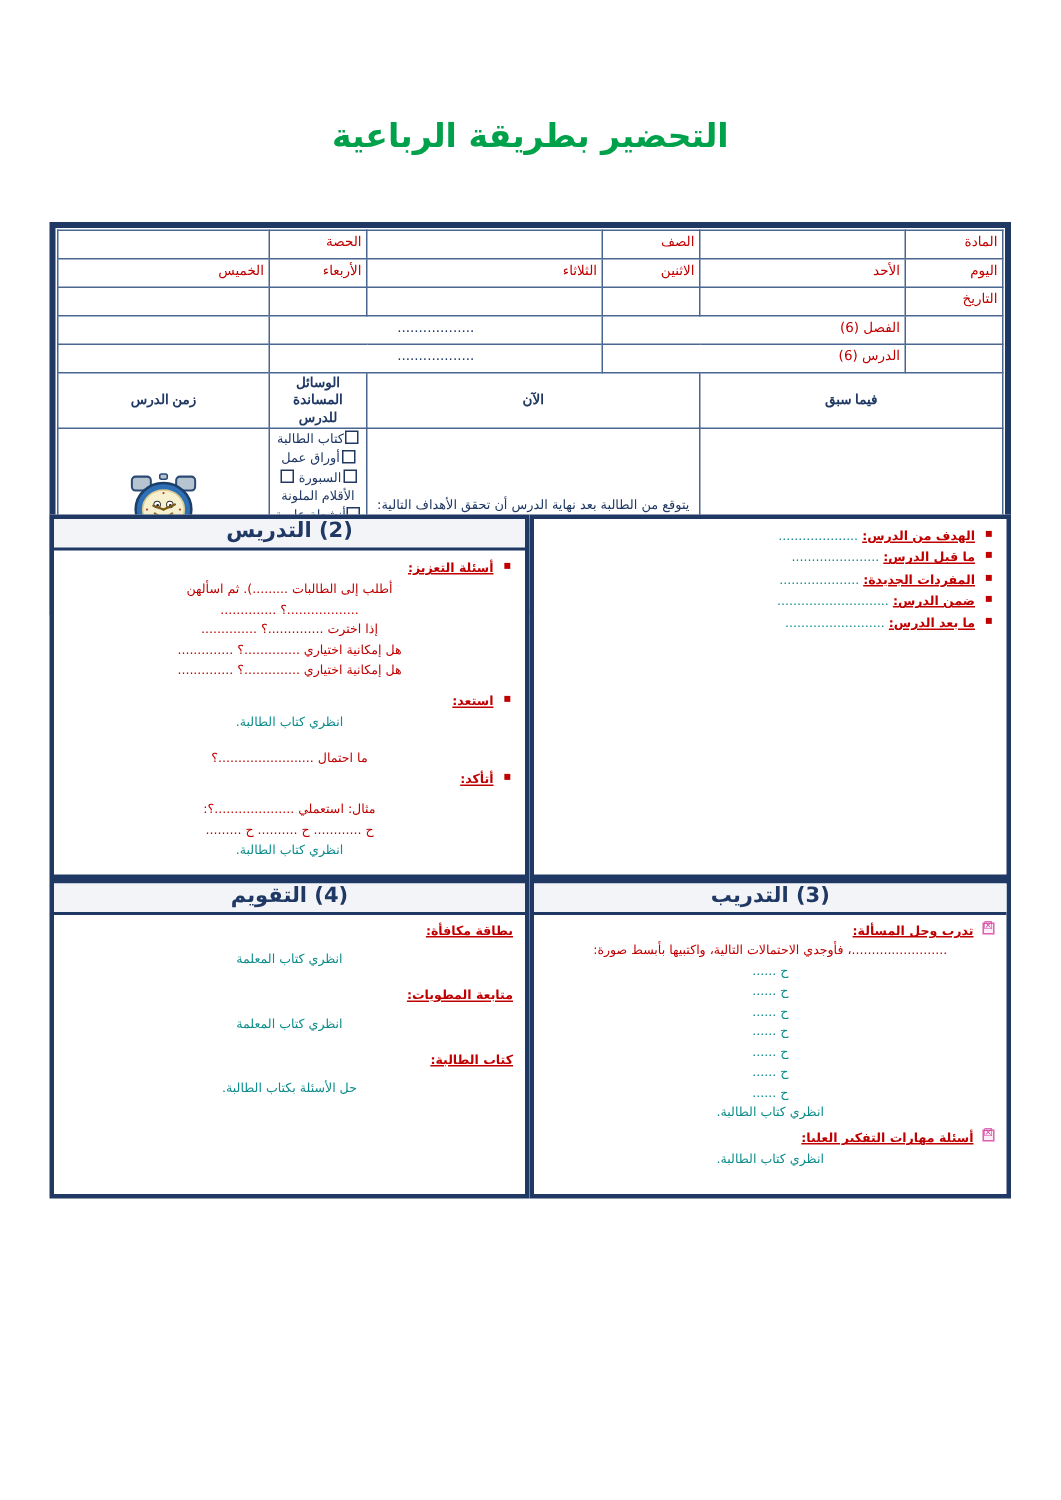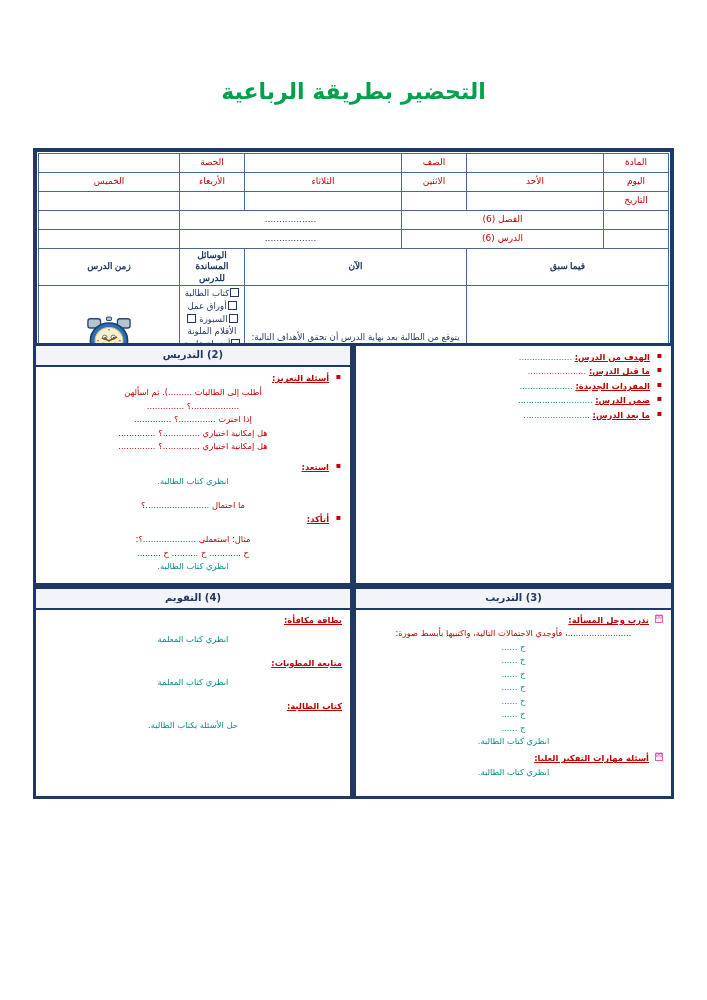--- a/index.html
+++ b/index.html
@@ -55,21 +55,20 @@
     border: 1px solid #4a6792;
     padding: 1px 3px;
     vertical-align: middle;
     font-size: 9px;
     line-height: 1.25;
     height: 16px;
   }
 
   .lbl {
     color: #c00000;
-    text-align: center;
     font-size: 9.5px;
   }
   .blank { background: #fff; }
 
   
   .band td {
     text-align: center;
     font-weight: bold;
     font-size: 11.5px;
     color: #1f3864;
@@ -164,21 +163,21 @@
     box-sizing: border-box;
     border: 3px solid #1f3864;
     background: #fff;
   }
   .q-right { width: 320px; }
   .q-left  { width: 321px; }
 
   .qhead {
     text-align: center;
     font-weight: bold;
-    font-size: 10px;
+    font-size: 14px;
     color: #1f3864;
     background: #f2f4f8;
     border-bottom: 2px solid #1f3864;
     padding: 1px 0 2px 0;
     height: 16px;
     line-height: 15px;
   }
   .qbody {
     padding: 4px 8px 4px 8px;
     font-size: 8.4px;

